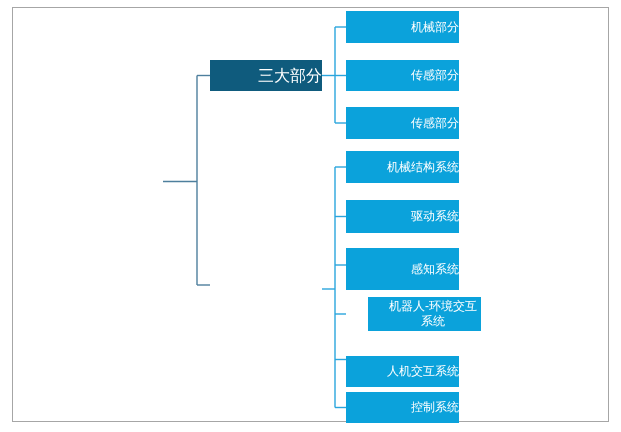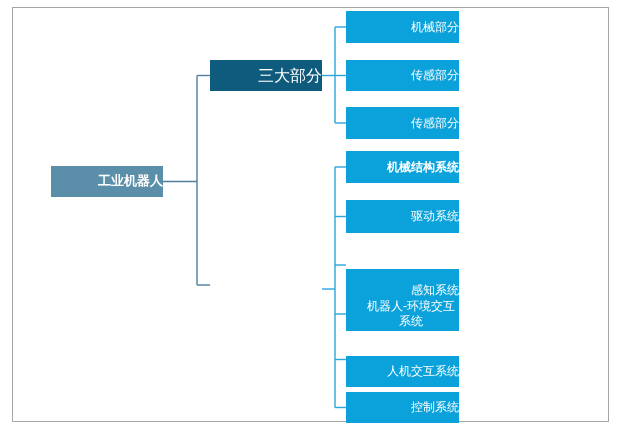--- a/index.html
+++ b/index.html
@@ -93,49 +93,46 @@
       <line x1="322" y1="289" x2="335" y2="289" stroke="#2aa5dd" stroke-width="1.4"></line>
       <line x1="335" y1="167" x2="335" y2="407.5" stroke="#2aa5dd" stroke-width="1.4"></line>
       <line x1="335" y1="167" x2="346" y2="167" stroke="#2aa5dd" stroke-width="1.4"></line>
       <line x1="335" y1="216.5" x2="346" y2="216.5" stroke="#2aa5dd" stroke-width="1.4"></line>
       <line x1="335" y1="265" x2="346" y2="265" stroke="#2aa5dd" stroke-width="1.4"></line>
       <line x1="335" y1="314" x2="346" y2="314" stroke="#2aa5dd" stroke-width="1.4"></line>
       <line x1="335" y1="359.5" x2="346" y2="359.5" stroke="#2aa5dd" stroke-width="1.4"></line>
       <line x1="335" y1="407.5" x2="346" y2="407.5" stroke="#2aa5dd" stroke-width="1.4"></line>
     </svg>
 
-  <div class="node root">
-    <span class="label">工业机器人</span>
-  </div>
 
   <div class="node branch branch-0">
     <span class="label">三大部分</span>
   </div>
 
 
   <div id="children-host">
       <div class="node child" style="top: 11px; height: 32px;">
         <span class="label">机械部分</span>
       </div>
       <div class="node child" style="top: 60px; height: 31px; padding-left: 24px;">
         <span class="label">传感部分</span>
       </div>
       <div class="node child" style="top: 107px; height: 32px;">
         <span class="label">传感部分</span>
       </div>
-      <div class="node child" style="top: 151px; height: 32px; font-weight: bold;">
+      <div class="node child" style="top: 151px; height: 32px;">
         <span class="label">机械结构系统</span>
       </div>
       <div class="node child" style="top: 200px; height: 33px;">
         <span class="label">驱动系统</span>
       </div>
-      <div class="node child" style="top: 248px; height: 42px; margin-top: 21px;">
+      <div class="node child" style="top: 248px; height: 42px;">
         <span class="label">感知系统</span>
       </div>
-      <div class="node child" style="top: 297px; height: 34px;">
+      <div class="node child" style="top: 297px; height: 34px; margin-left: 22px;">
         <span class="label">机器人-环境交互系统</span>
       </div>
       <div class="node child" style="top: 356px; height: 31px;">
         <span class="label">人机交互系统</span>
       </div>
       <div class="node child" style="top: 392px; height: 31px;">
         <span class="label">控制系统</span>
       </div>
     </div>
 </div>

